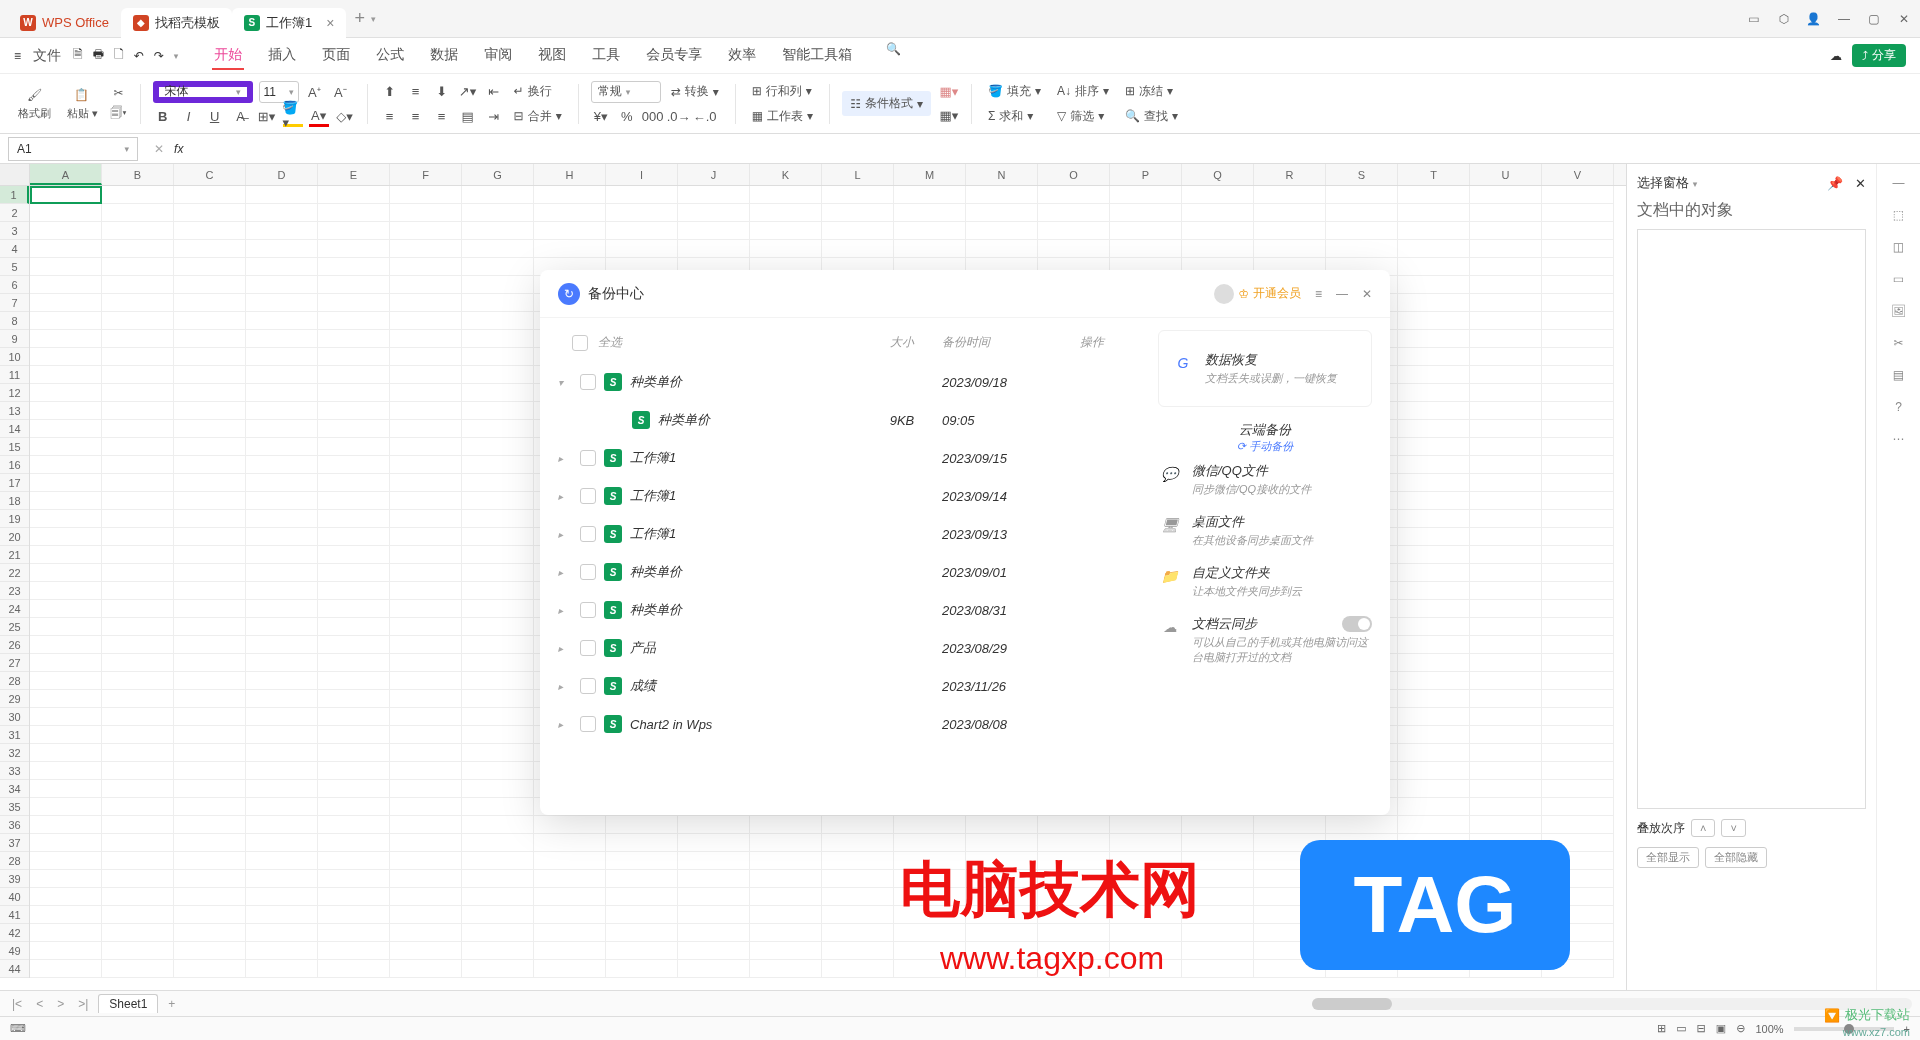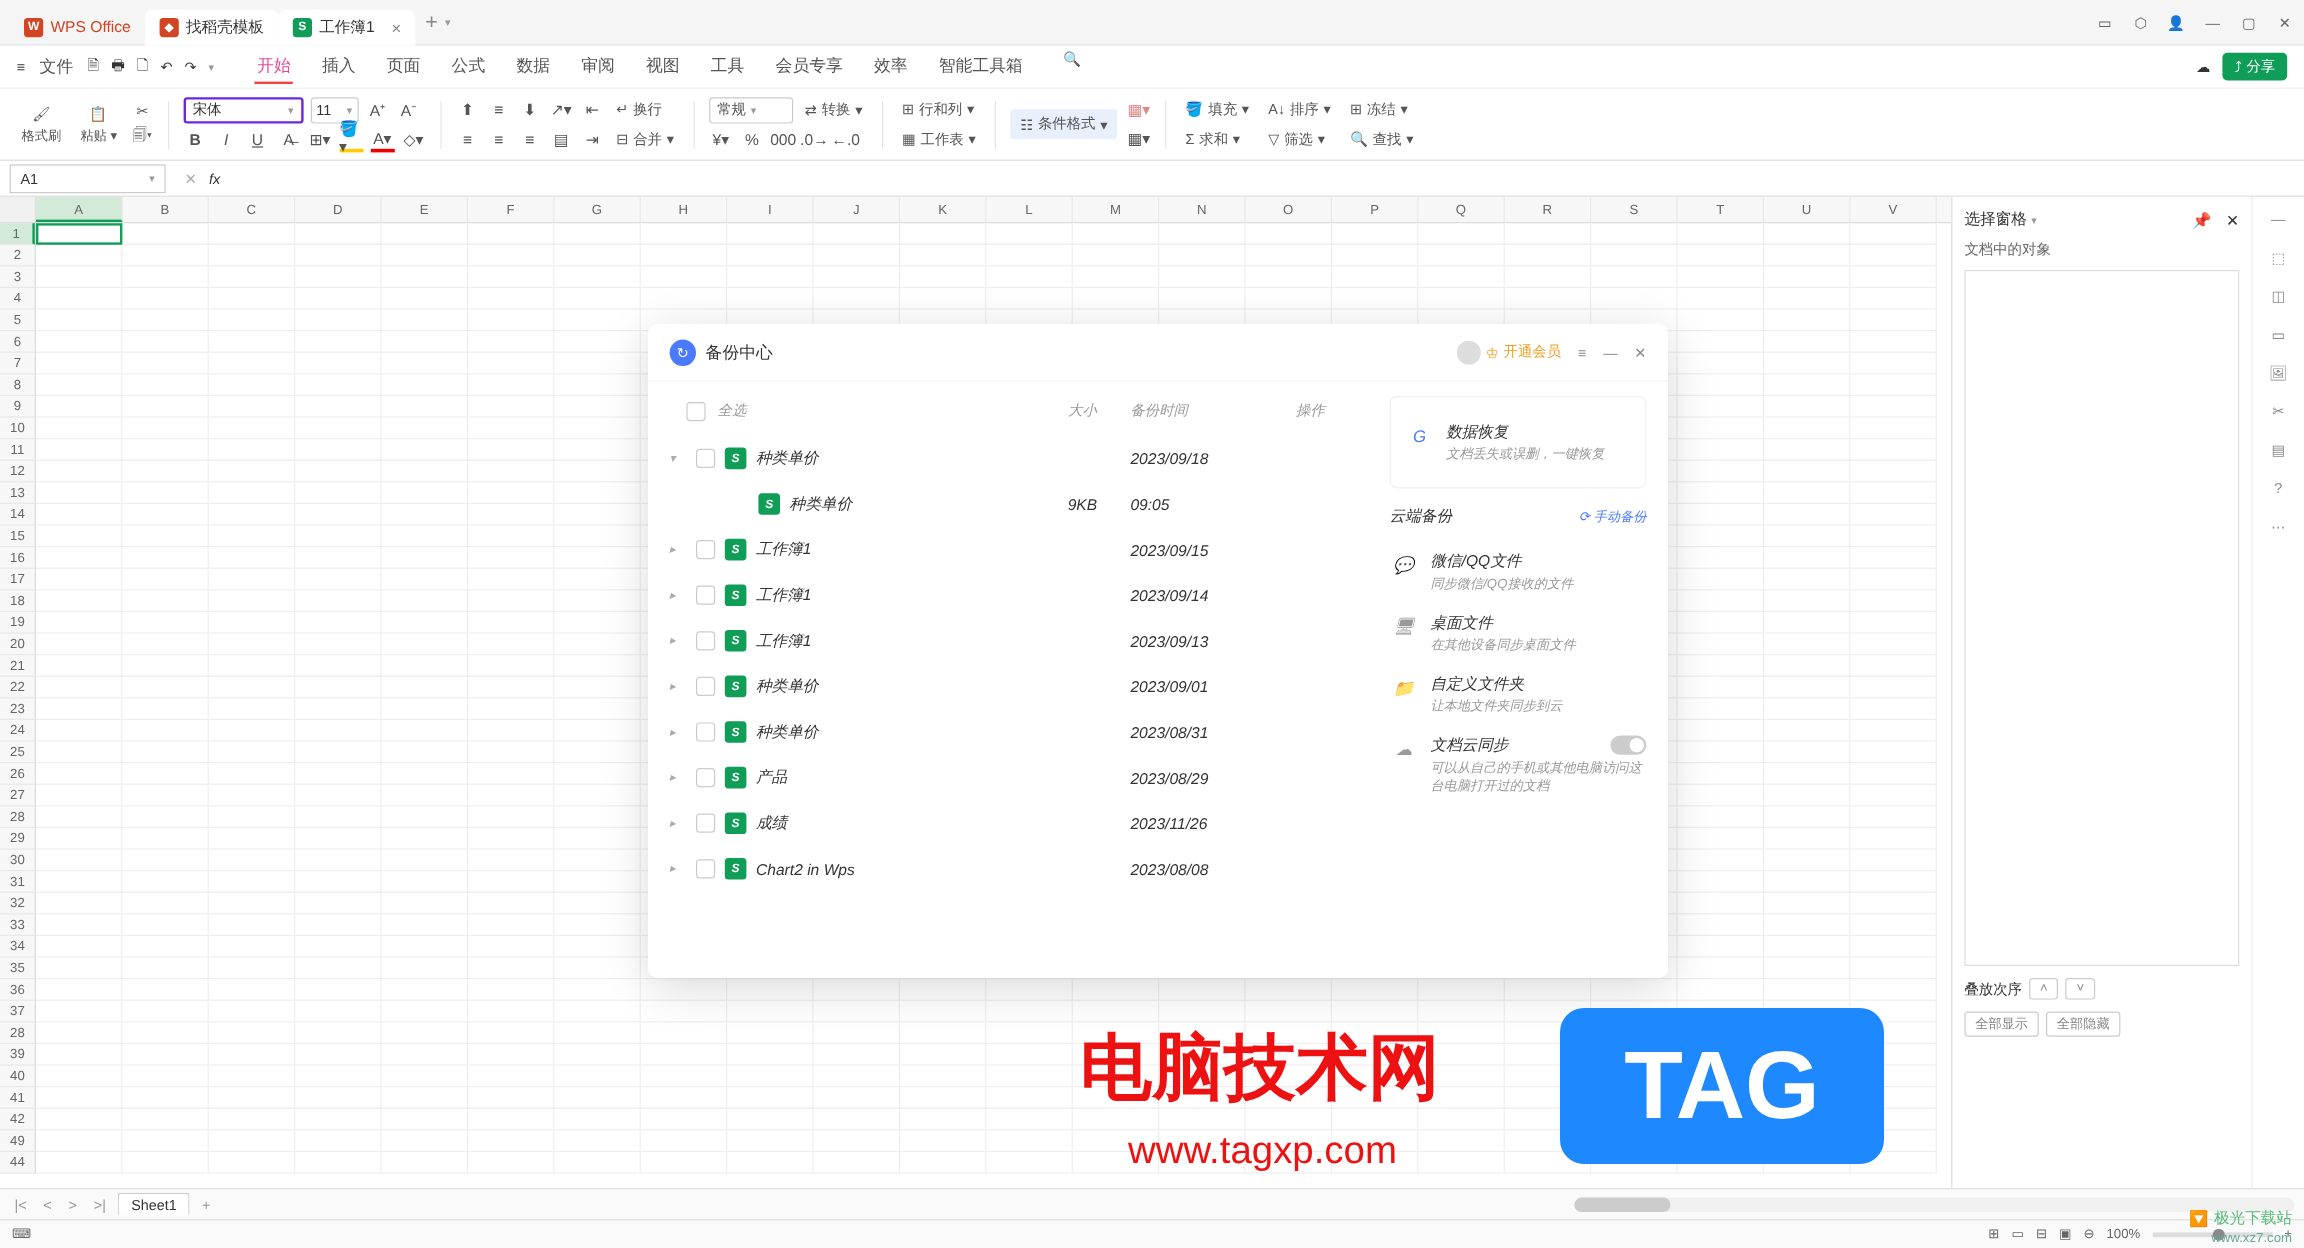--- a/index.html
+++ b/index.html
@@ -29,21 +29,21 @@
 .share-btn { background: #0f9d58; color: #fff; padding: 3px 10px; border-radius: 4px; font-size: 12px; display: flex; align-items: center; gap: 4px; }
 
 
 .ribbon { height: 60px; display: flex; align-items: center; padding: 0 14px; gap: 8px; border-bottom: 1px solid #ddd; background: #fff; }
 .rib-grp { display: flex; flex-direction: column; gap: 2px; align-items: center; padding: 0 4px; }
 .rib-col { display: flex; flex-direction: column; gap: 4px; }
 .rib-row { display: flex; gap: 6px; align-items: center; }
 .rib-sep { width: 1px; height: 40px; background: #e5e5e5; margin: 0 4px; }
 .rib-ico { width: 18px; height: 18px; display: inline-flex; align-items: center; justify-content: center; color: #555; }
 .rib-lbl { font-size: 11px; color: #555; }
-.font-name { width: 100px; height: 22px; border: 2px solid #6d28d9; border-radius: 3px; padding: 0 6px; font-size: 12px; display: flex; align-items: center; justify-content: space-between; }
+.font-name { width: 100px; height: 22px; border: 6px solid #6d28d9; border-radius: 3px; padding: 0 6px; font-size: 12px; display: flex; align-items: center; justify-content: space-between; }
 .font-size { width: 40px; height: 22px; border: 1px solid #ccc; border-radius: 3px; padding: 0 4px; font-size: 12px; display: flex; align-items: center; justify-content: space-between; }
 .fmt-btn { width: 20px; height: 20px; display: inline-flex; align-items: center; justify-content: center; font-size: 13px; color: #555; }
 .combo { height: 22px; border: 1px solid #ccc; border-radius: 3px; padding: 0 6px; display: flex; align-items: center; gap: 4px; font-size: 12px; color: #555; }
 .rib-btn { display: flex; align-items: center; gap: 4px; font-size: 12px; color: #555; padding: 2px 4px; }
 .rib-btn.hl { background: #e8f0fe; border-radius: 3px; padding: 4px 8px; }
 
 
 .fbar { height: 30px; display: flex; align-items: center; border-bottom: 1px solid #ddd; }
 .name-box { width: 130px; height: 24px; border: 1px solid #ccc; margin: 0 8px; padding: 0 8px; display: flex; align-items: center; justify-content: space-between; font-size: 12px; }
 .fx-area { display: flex; align-items: center; gap: 10px; padding: 0 8px; flex: 1; }
@@ -110,21 +110,21 @@
 .fl-fname { flex: 1; }
 .fl-child { padding-left: 28px; }
 
 .dlg-side { width: 250px; padding: 12px 18px; }
 .side-card { background: #fff; border: 1px solid #f0f0f0; border-radius: 6px; padding: 12px; margin-bottom: 14px; }
 .side-item { display: flex; gap: 10px; padding: 8px 0; }
 .side-ico { width: 24px; height: 24px; border-radius: 4px; display: flex; align-items: center; justify-content: center; font-size: 14px; color: #999; }
 .side-txt { flex: 1; }
 .side-title { font-size: 13px; color: #333; }
 .side-sub { font-size: 11px; color: #999; margin-top: 2px; }
-.side-hdr { display: flex; justify-content: space-between; align-items: center; margin-bottom: 12px; }
+.side-hdr { display: flex; justify-content: space-between; align-items: center; margin-bottom: 0; flex-direction: column; }
 .side-hdr-title { font-size: 13px; font-weight: 500; }
 .side-hdr-link { font-size: 11px; color: #4a7afe; }
 .toggle { width: 30px; height: 16px; background: #ccc; border-radius: 8px; position: relative; }
 .toggle::after { content: ''; position: absolute; right: 2px; top: 2px; width: 12px; height: 12px; background: #fff; border-radius: 50%; }
 
 
 .wm1 { position: absolute; left: 900px; top: 850px; font-size: 60px; font-weight: bold; color: #e11; font-family: SimHei; }
 .wm1-sub { position: absolute; left: 940px; top: 940px; font-size: 32px; color: #e11; }
 .wm2 { position: absolute; left: 1300px; top: 840px; width: 270px; height: 130px; background: #1e88ff; border-radius: 20px; display: flex; align-items: center; justify-content: center; color: #fff; font-size: 80px; font-weight: bold; }
 .wm3 { position: absolute; right: 10px; bottom: 2px; font-size: 11px; color: #6a9; }
@@ -1454,21 +1454,21 @@
   </div>
 
   <div class="right-panel">
     <div class="rp-header">
       <span><span>选择窗格</span> <span class="chevron">▾</span></span>
       <span>
         <span>📌</span>
         <span style="margin-left:8px">✕</span>
       </span>
     </div>
-    <div style="font-size:12px;color:#666">文档中的对象</div>
+    <div style="font-size:16px;color:#666">文档中的对象</div>
     <div class="rp-box"></div>
     <div class="rp-footer">
       <span>叠放次序</span>
       <span class="rp-btn">˄</span>
       <span class="rp-btn">˅</span>
     </div>
     <div class="rp-footer">
       <span class="rp-btn">全部显示</span>
       <span class="rp-btn">全部隐藏</span>
     </div>

